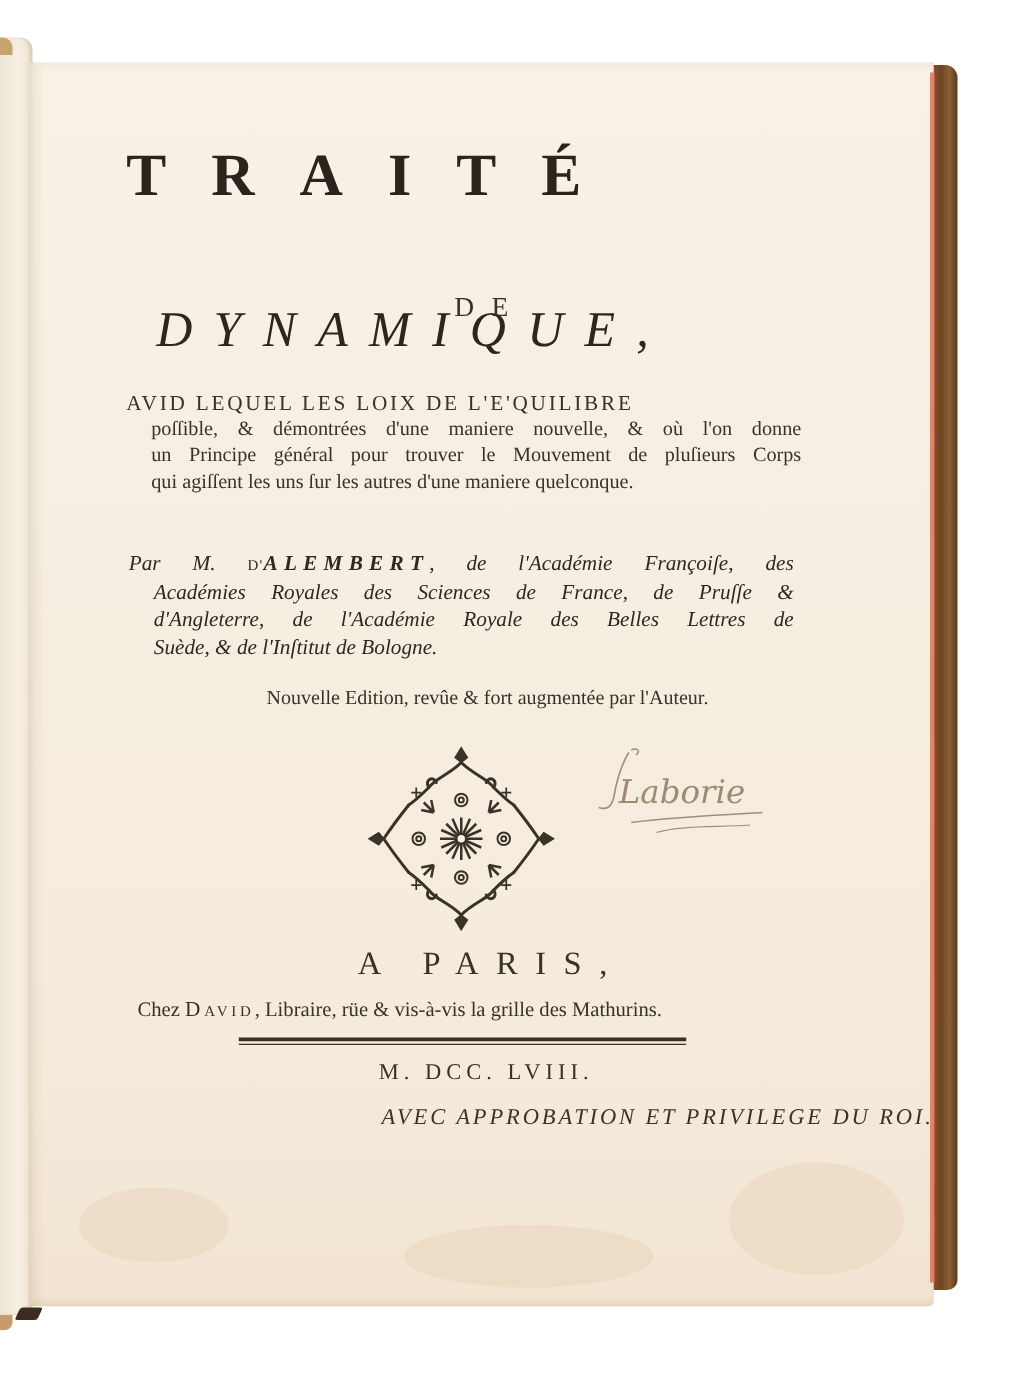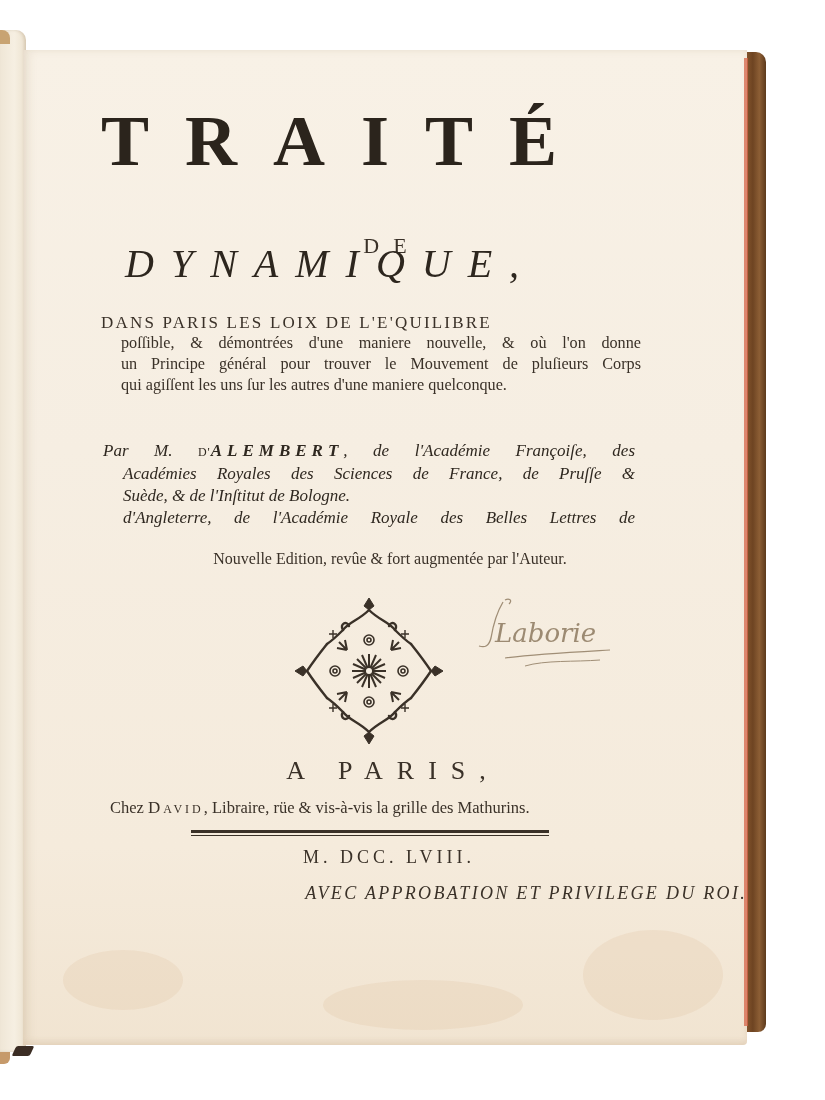--- a/index.html
+++ b/index.html
@@ -92,21 +92,21 @@
     width: 100%;
     height: 100%;
     color: #2f2820;
   }
 
   .title {
     position: absolute;
     left: 78px;
     top: 56px;
     width: 540px;
-    font-size: 72px;
+    font-size: 48px;
     letter-spacing: 36px;
     font-weight: bold;
     color: #2b241c;
     line-height: 70px;
     white-space: nowrap;
   }
   .de {
     position: absolute;
     left: 0;
     top: 142px;
@@ -302,36 +302,36 @@
 
   <div class="page-content">
 
     <div class="title">TRAITÉ</div>
 
     <div class="de">DE</div>
 
     <div class="dynamique">DYNAMIQUE,</div>
 
     <div class="subtitle">
-      <span class="caps">DANS PARIS LES LOIX DE L'E'QUILIBRE</span>
+      <span class="caps">AVID LEQUEL LES LOIX DE L'E'QUILIBRE</span>
       <span class="body">
         <span class="line">poſſible, &amp; démontrées d'une maniere nouvelle, &amp; où l'on donne</span>
         <span class="line">un Principe général pour trouver le Mouvement de pluſieurs Corps</span>
         <span class="line" style="text-align-last:left;">qui agiſſent les uns ſur les autres d'une maniere quelconque.</span>
       </span>
     </div>
 
     <div class="author">
       <span class="line">
         <span>Par M.</span>
         <span class="sc">D'</span><span class="spaced">ALEMBERT</span><span>, de l'Académie Françoiſe, des</span>
       </span>
       <span class="line indent">Académies Royales des Sciences de France, de Pruſſe &amp;</span>
+      <span class="line indent">d'Angleterre, de l'Académie Royale des Belles Lettres de</span>
       <span class="line indent last">Suède, &amp; de l'Inſtitut de Bologne.</span>
-      <span class="line indent">d'Angleterre, de l'Académie Royale des Belles Lettres de</span>
     </div>
 
     <div class="edition">Nouvelle Edition, revûe &amp; fort augmentée par l'Auteur.</div>
 
     <svg class="ornament" viewBox="0 0 152 150">
       <g fill="#3a3128" stroke="#3a3128">
 
         <g stroke-width="2">
           <line x1="76" y1="58" x2="76" y2="92"></line>
           <line x1="59" y1="75" x2="93" y2="75"></line>

